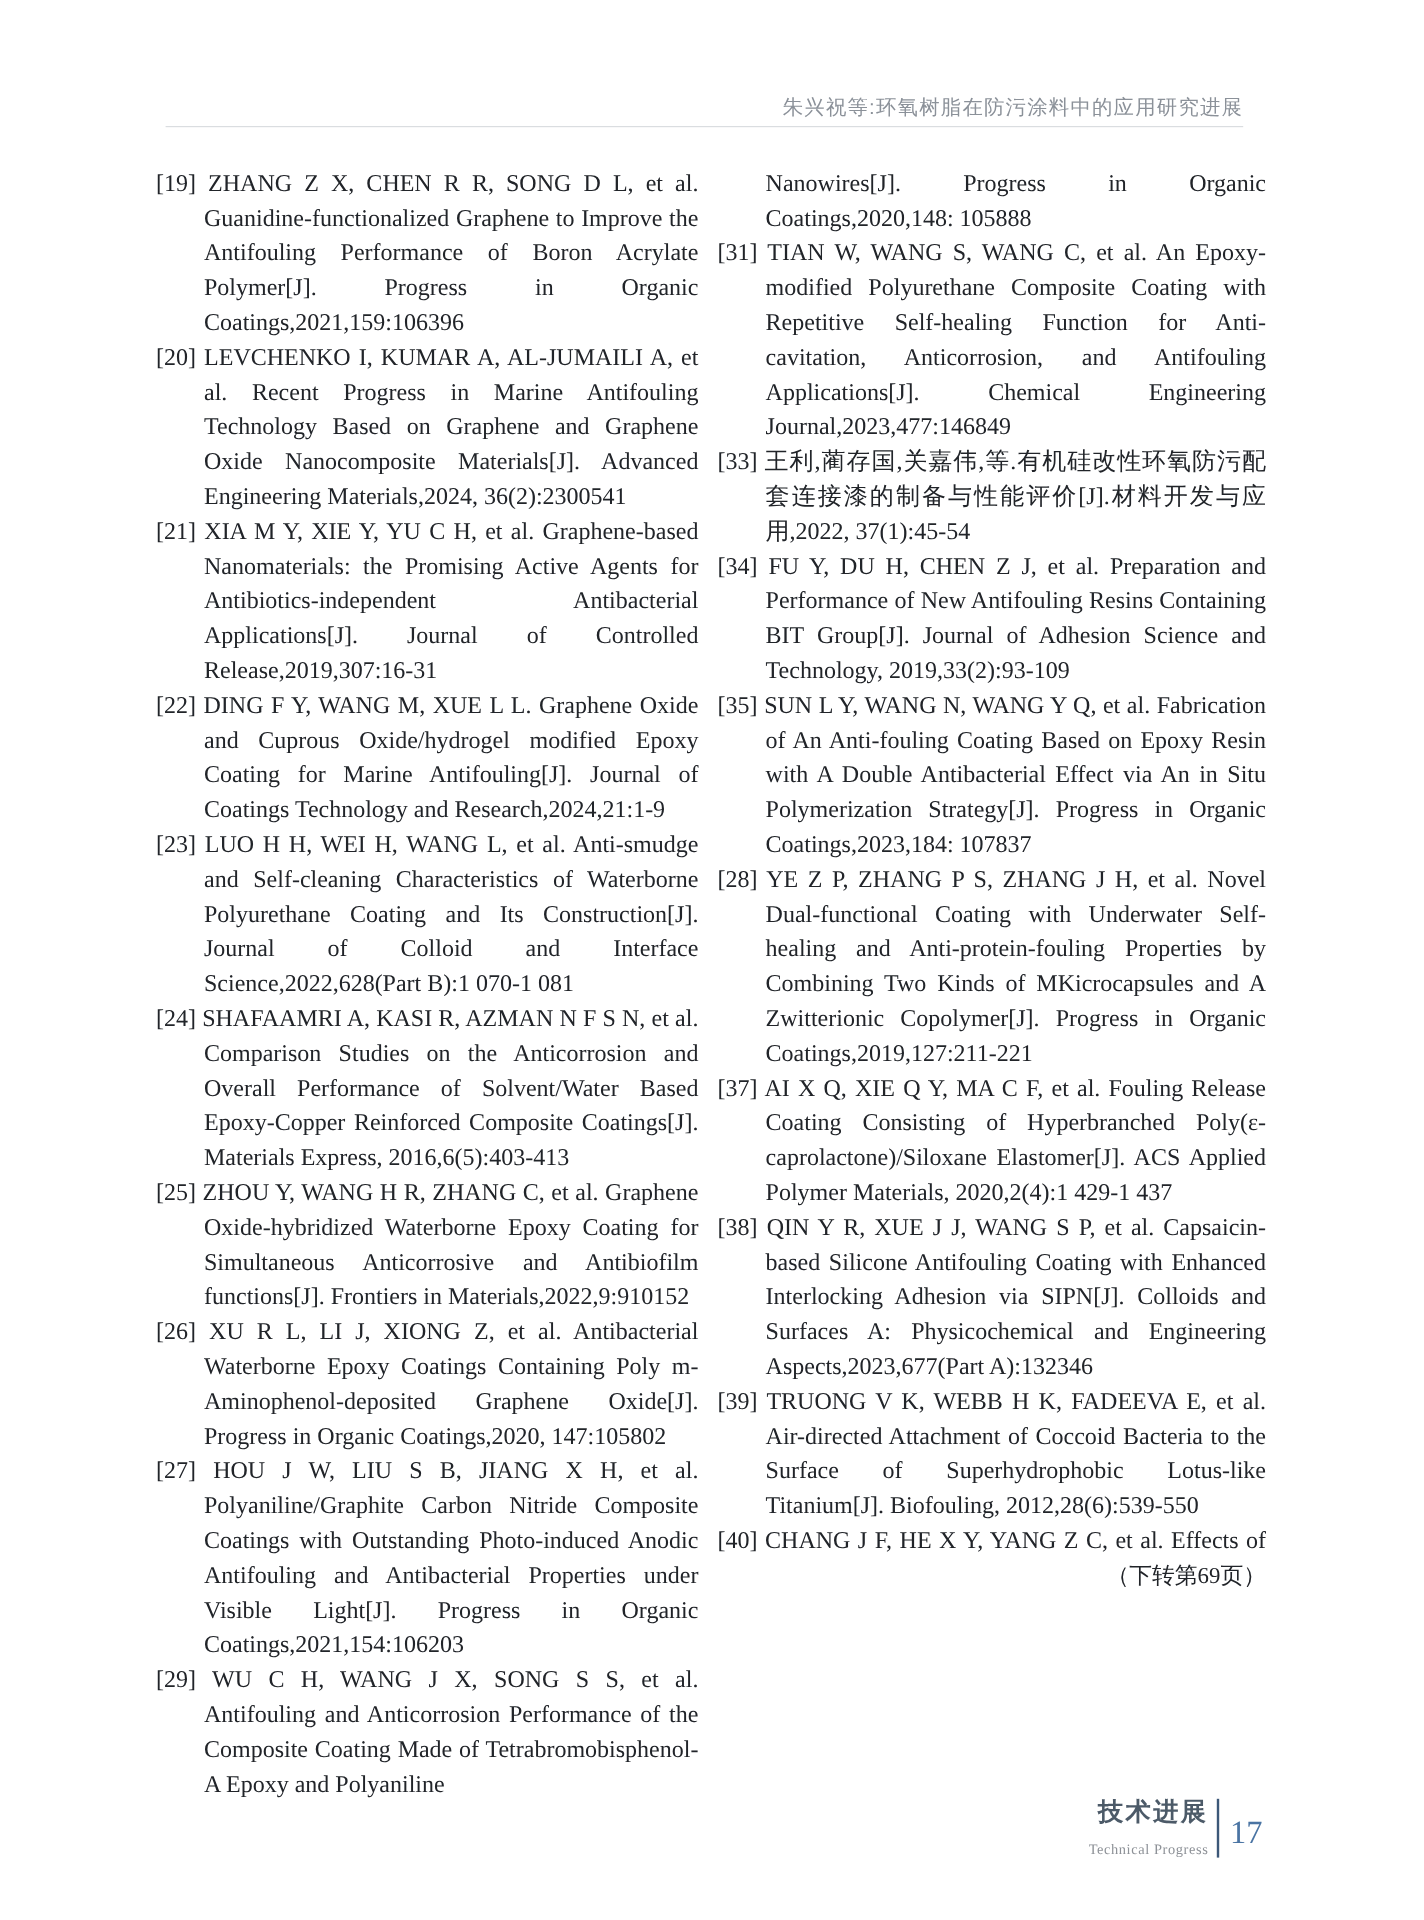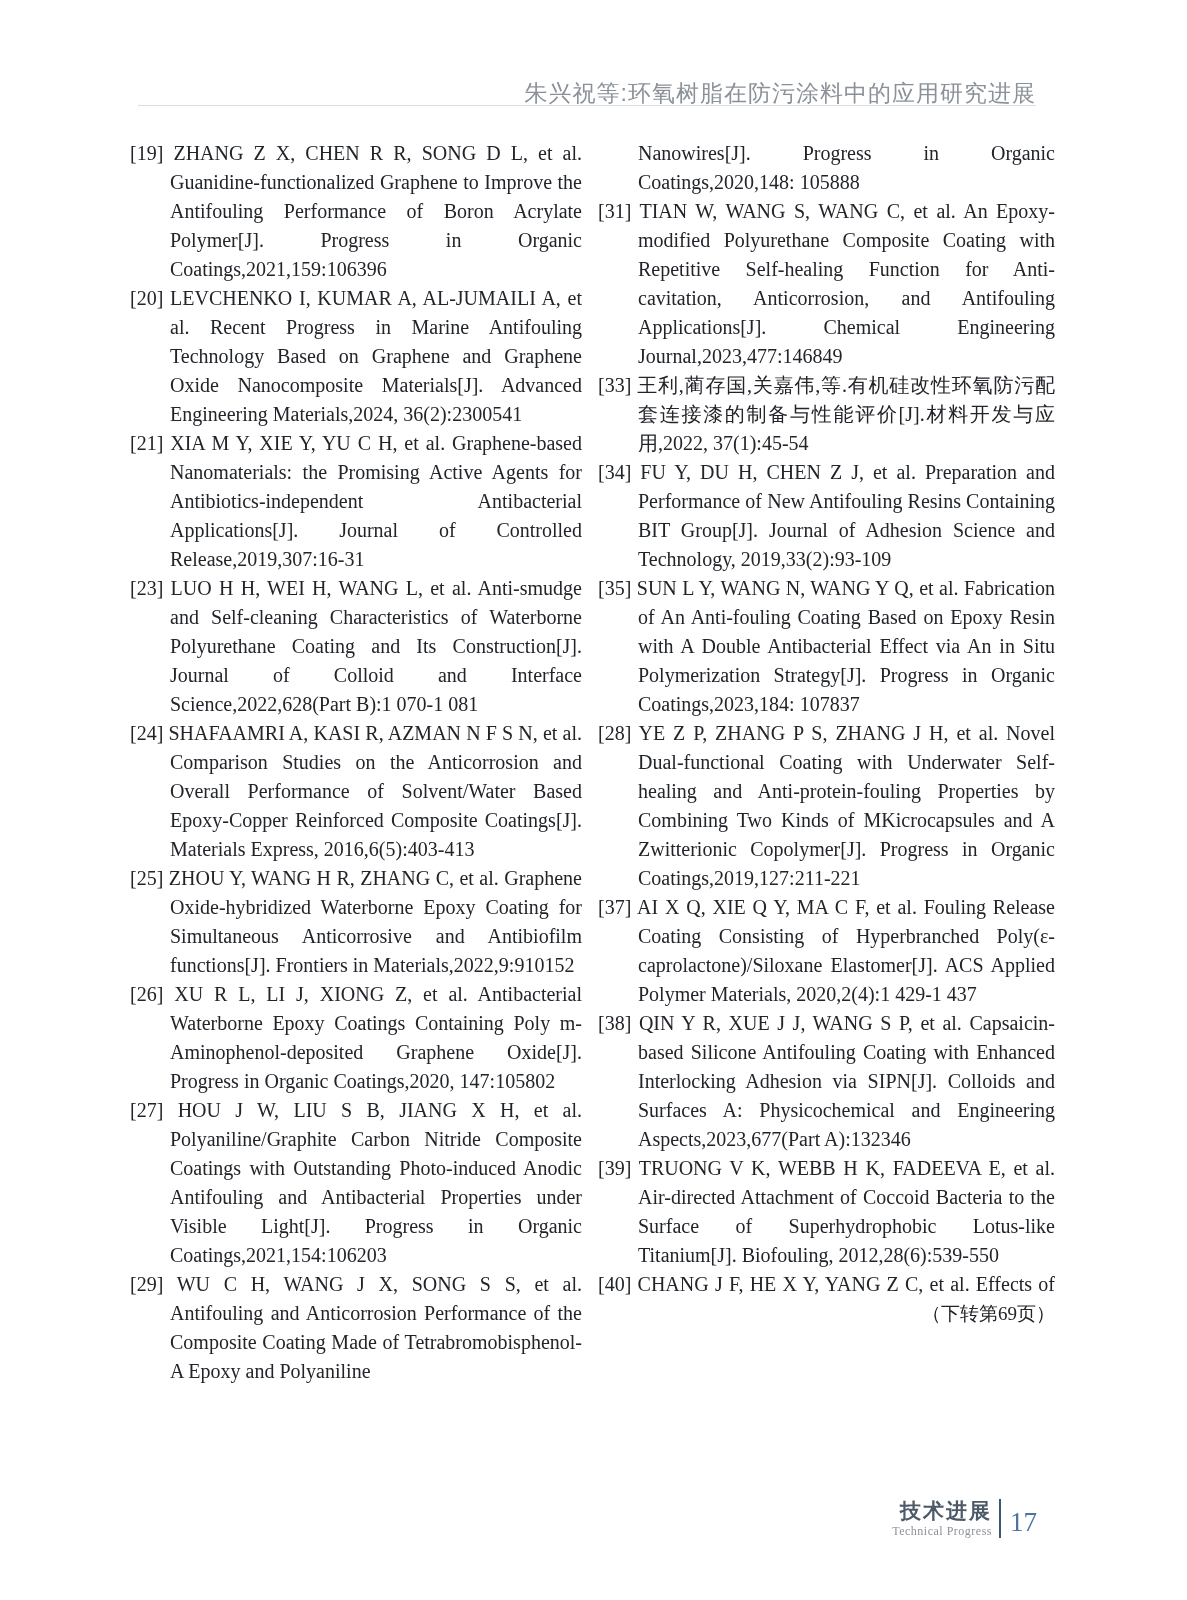--- a/index.html
+++ b/index.html
@@ -12,21 +12,21 @@
     font-family: "Liberation Serif", "DejaVu Serif", serif;
     color: #212429;
   }
   .running-head {
     position: absolute;
     top: 78px;
     left: 138px;
     right: 151px;
     text-align: right;
     font-family: "Liberation Sans", "DejaVu Sans", sans-serif;
-    font-size: 23px;
+    font-size: 17px;
     letter-spacing: 1px;
     color: #8b9199;
     white-space: nowrap;
   }
   .head-rule {
     position: absolute;
     top: 105px;
     left: 138px;
     right: 151px;
     height: 1px;
@@ -51,21 +51,21 @@
   .turn-note {
     text-align: right;
     font-size: 19px;
     line-height: 29px;
     color: #212429;
     font-family: Liberation Serif, serif;
   }
   .footer {
     position: absolute;
     top: 1499px;
-    right: 150px;
+    right: 135px;
     display: flex;
     align-items: stretch;
   }
   .footer-titles {
     display: flex;
     flex-direction: column;
     align-items: flex-end;
     justify-content: flex-start;
   }
   .footer-cn {
@@ -75,21 +75,21 @@
     line-height: 24px;
     letter-spacing: 2px;
     color: #4c5a68;
   }
   .footer-en {
     font-family: "Liberation Serif", "DejaVu Serif", serif;
     font-size: 12px;
     line-height: 14px;
     letter-spacing: 0.5px;
     color: #8d9197;
-    margin-top: 1px;
+    margin-top: 11px;
   }
   .footer-bar {
     width: 2px;
     background: #3c5878;
     margin-left: 7px;
   }
   .footer-page {
     font-family: "Liberation Serif", "DejaVu Serif", serif;
     font-size: 27px;
     color: #4a74a3;
@@ -106,20 +106,21 @@
   <div class="running-head">
     <span>朱兴祝等:环氧树脂在防污涂料中的应用研究进展</span>
   </div>
 
   <div class="head-rule"></div>
 
   <div class="col col-left" id="left-refs">
       <div class="ref"><span>[19]</span><span> ZHANG Z X, CHEN R R, SONG D L, et al. Guanidine-functionalized Graphene to Improve the Antifouling Performance of Boron Acrylate Polymer[J]. Progress in Organic Coatings,2021,159:106396</span></div>
       <div class="ref"><span>[20]</span><span> LEVCHENKO I, KUMAR A, AL-JUMAILI A, et al. Recent Progress in Marine Antifouling Technology Based on Graphene and Graphene Oxide Nanocomposite Materials[J]. Advanced Engineering Materials,2024, 36(2):2300541</span></div>
       <div class="ref"><span>[21]</span><span> XIA M Y, XIE Y, YU C H, et al. Graphene-based Nanomaterials: the Promising Active Agents for Antibiotics-independent Antibacterial Applications[J]. Journal of Controlled Release,2019,307:16-31</span></div>
+      <div class="ref"><span>[22]</span><span> DING F Y, WANG M, XUE L L. Graphene Oxide and Cuprous Oxide/hydrogel modified Epoxy Coating for Marine Antifouling[J]. Journal of Coatings Technology and Research,2024,21:1-9</span></div>
       <div class="ref"><span>[23]</span><span> LUO H H, WEI H, WANG L, et al. Anti-smudge and Self-cleaning Characteristics of Waterborne Polyurethane Coating and Its Construction[J]. Journal of Colloid and Interface Science,2022,628(Part B):1 070-1 081</span></div>
       <div class="ref"><span>[24]</span><span> SHAFAAMRI A, KASI R, AZMAN N F S N, et al. Comparison Studies on the Anticorrosion and Overall Performance of Solvent/Water Based Epoxy-Copper Reinforced Composite Coatings[J]. Materials Express, 2016,6(5):403-413</span></div>
       <div class="ref"><span>[25]</span><span> ZHOU Y, WANG H R, ZHANG C, et al. Graphene Oxide-hybridized Waterborne Epoxy Coating for Simultaneous Anticorrosive and Antibiofilm functions[J]. Frontiers in Materials,2022,9:910152</span></div>
       <div class="ref"><span>[26]</span><span> XU R L, LI J, XIONG Z, et al. Antibacterial Waterborne Epoxy Coatings Containing Poly m-Aminophenol-deposited Graphene Oxide[J]. Progress in Organic Coatings,2020, 147:105802</span></div>
       <div class="ref"><span>[27]</span><span> HOU J W, LIU S B, JIANG X H, et al. Polyaniline/Graphite Carbon Nitride Composite Coatings with Outstanding Photo-induced Anodic Antifouling and Antibacterial Properties under Visible Light[J]. Progress in Organic Coatings,2021,154:106203</span></div>
       <div class="ref"><span>[29]</span><span> WU C H, WANG J X, SONG S S, et al. Antifouling and Anticorrosion Performance of the Composite Coating Made of Tetrabromobisphenol-A Epoxy and Polyaniline</span></div>
     </div>
 
   <div class="col col-right">
     <div id="right-refs">

